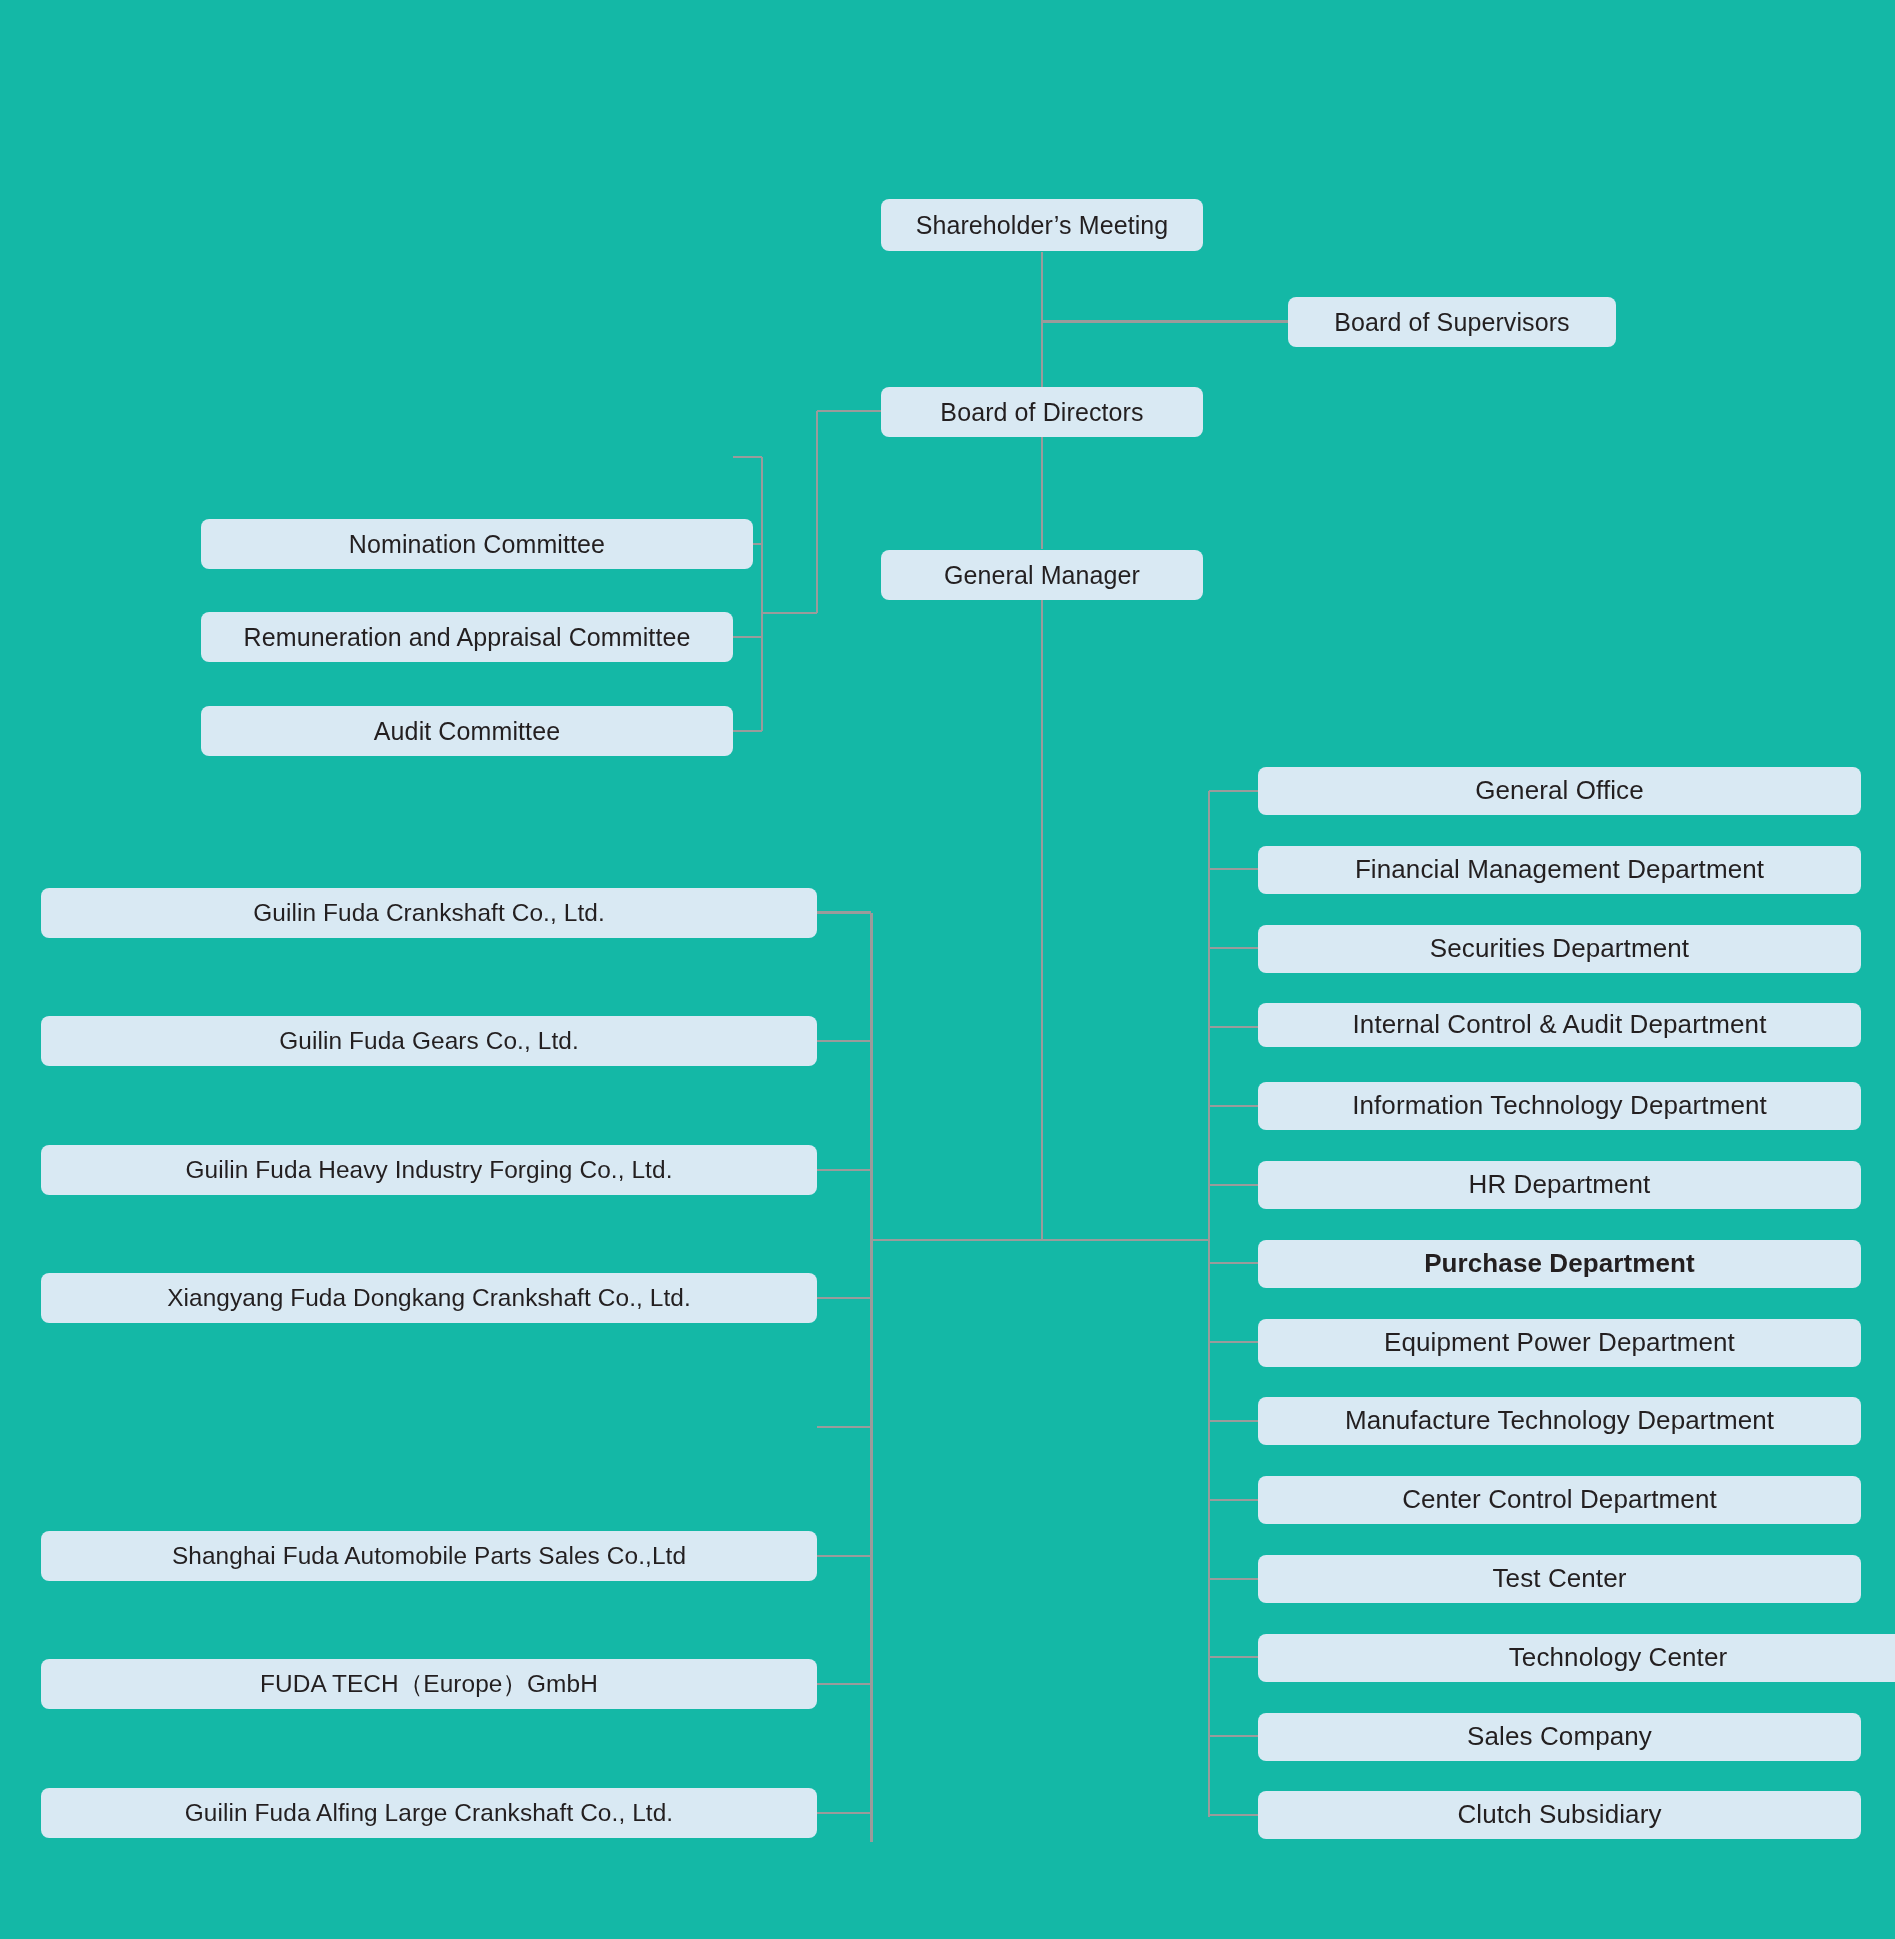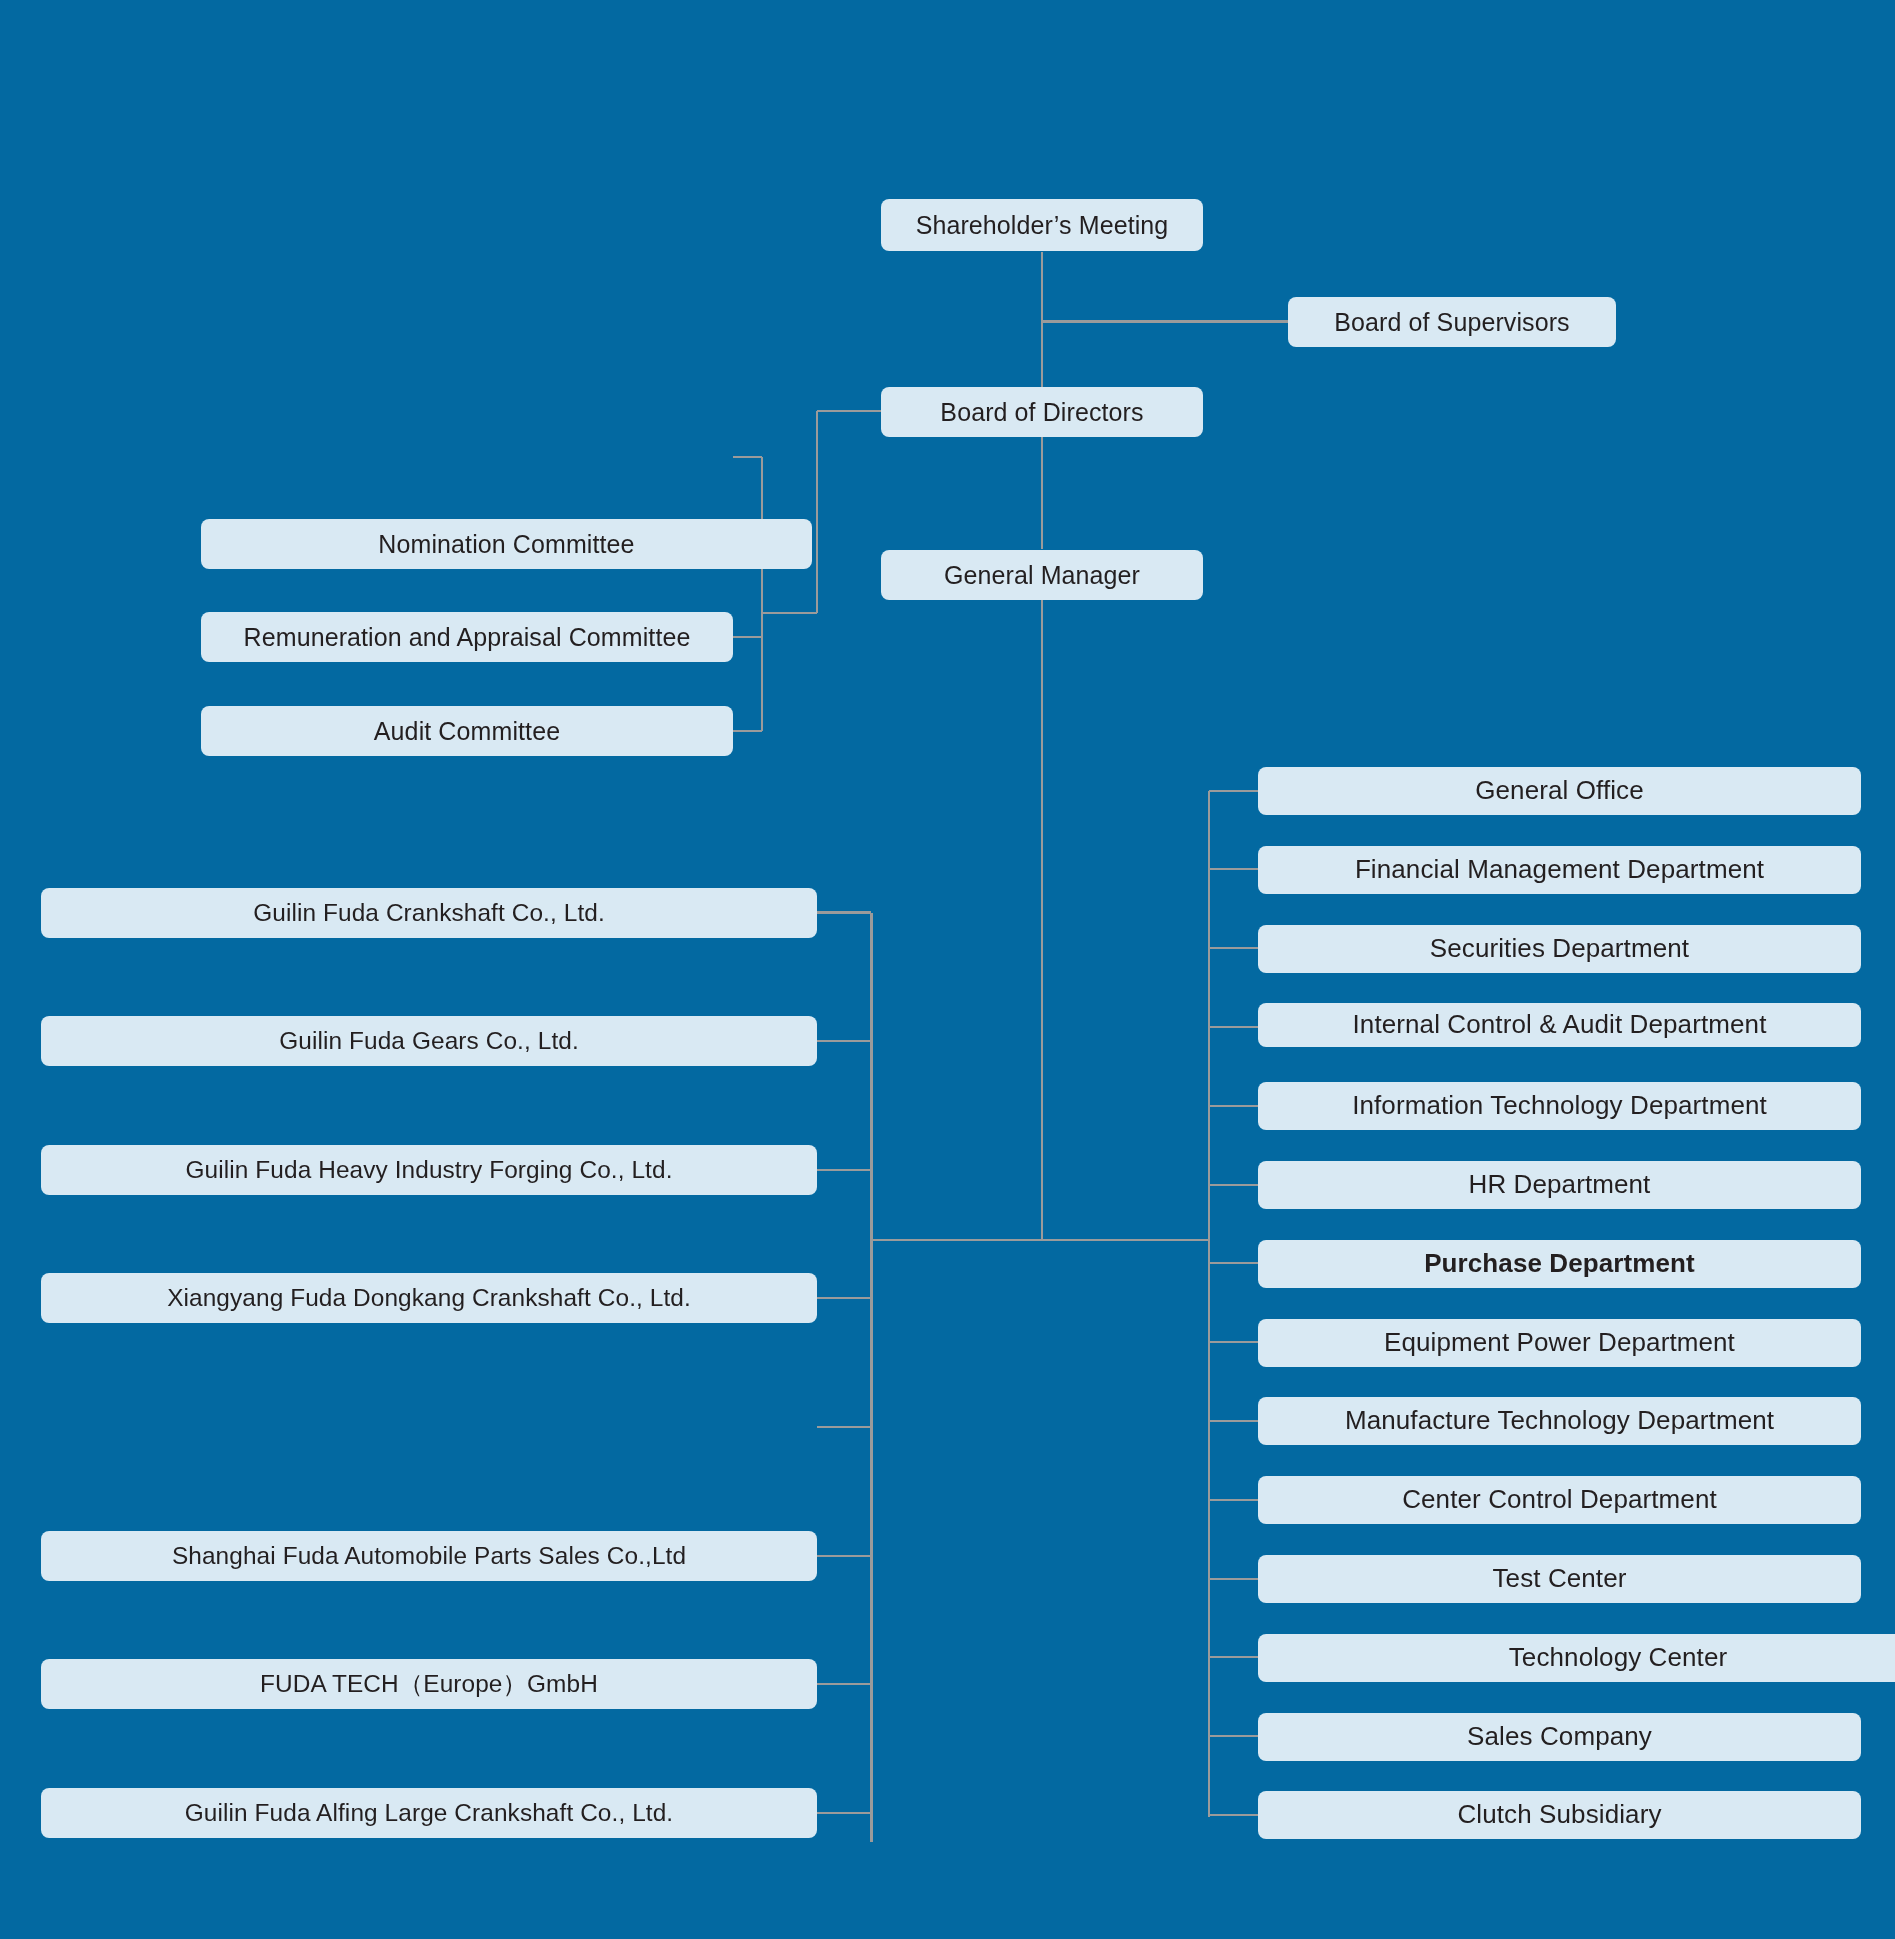--- a/index.html
+++ b/index.html
@@ -8,21 +8,21 @@
     padding: 0;
     background: #ffffff;
   }
   body {
     font-family: "Liberation Sans", sans-serif;
   }
   #canvas {
     position: relative;
     width: 1896px;
     height: 1939px;
-    background: #0369a1;
+    background: #14b8a6;
     overflow: hidden;
   }
   
   #lines {
     position: absolute;
     left: 0;
     top: 0;
     width: 1896px;
     height: 1939px;
     pointer-events: none;
@@ -112,21 +112,21 @@
 
   <div class="node node-top" style="left:881px; top:199px; width:322px; height:52px;">Shareholder’s Meeting</div>
 
   <div class="node node-top" style="left:1288px; top:297px; width:328px; height:50px;">Board of Supervisors</div>
 
   <div class="node node-top" style="left:881px; top:387px; width:322px; height:50px;">Board of Directors</div>
 
   <div class="node node-top" style="left:881px; top:550px; width:322px; height:50px;">General Manager</div>
 
 
-  <div class="node node-committee" style="left:201px; top:519px; width:611px; height:50px;">Nomination Committee</div>
+  <div class="node node-committee" style="left:201px; top:519px; width:552px; height:50px;">Nomination Committee</div>
 
   <div class="node node-committee" style="left:201px; top:612px; width:532px; height:50px;">Remuneration and Appraisal Committee</div>
 
   <div class="node node-committee" style="left:201px; top:706px; width:532px; height:50px;">Audit Committee</div>
 
   <div class="node node-dept" style="left:1258px; top:767px; width:603px; height:48px;">General Office</div>
 
   <div class="node node-dept" style="left:1258px; top:846px; width:603px; height:48px;">Financial Management Department</div>
 
   <div class="node node-dept" style="left:1258px; top:925px; width:603px; height:48px;">Securities Department</div>

